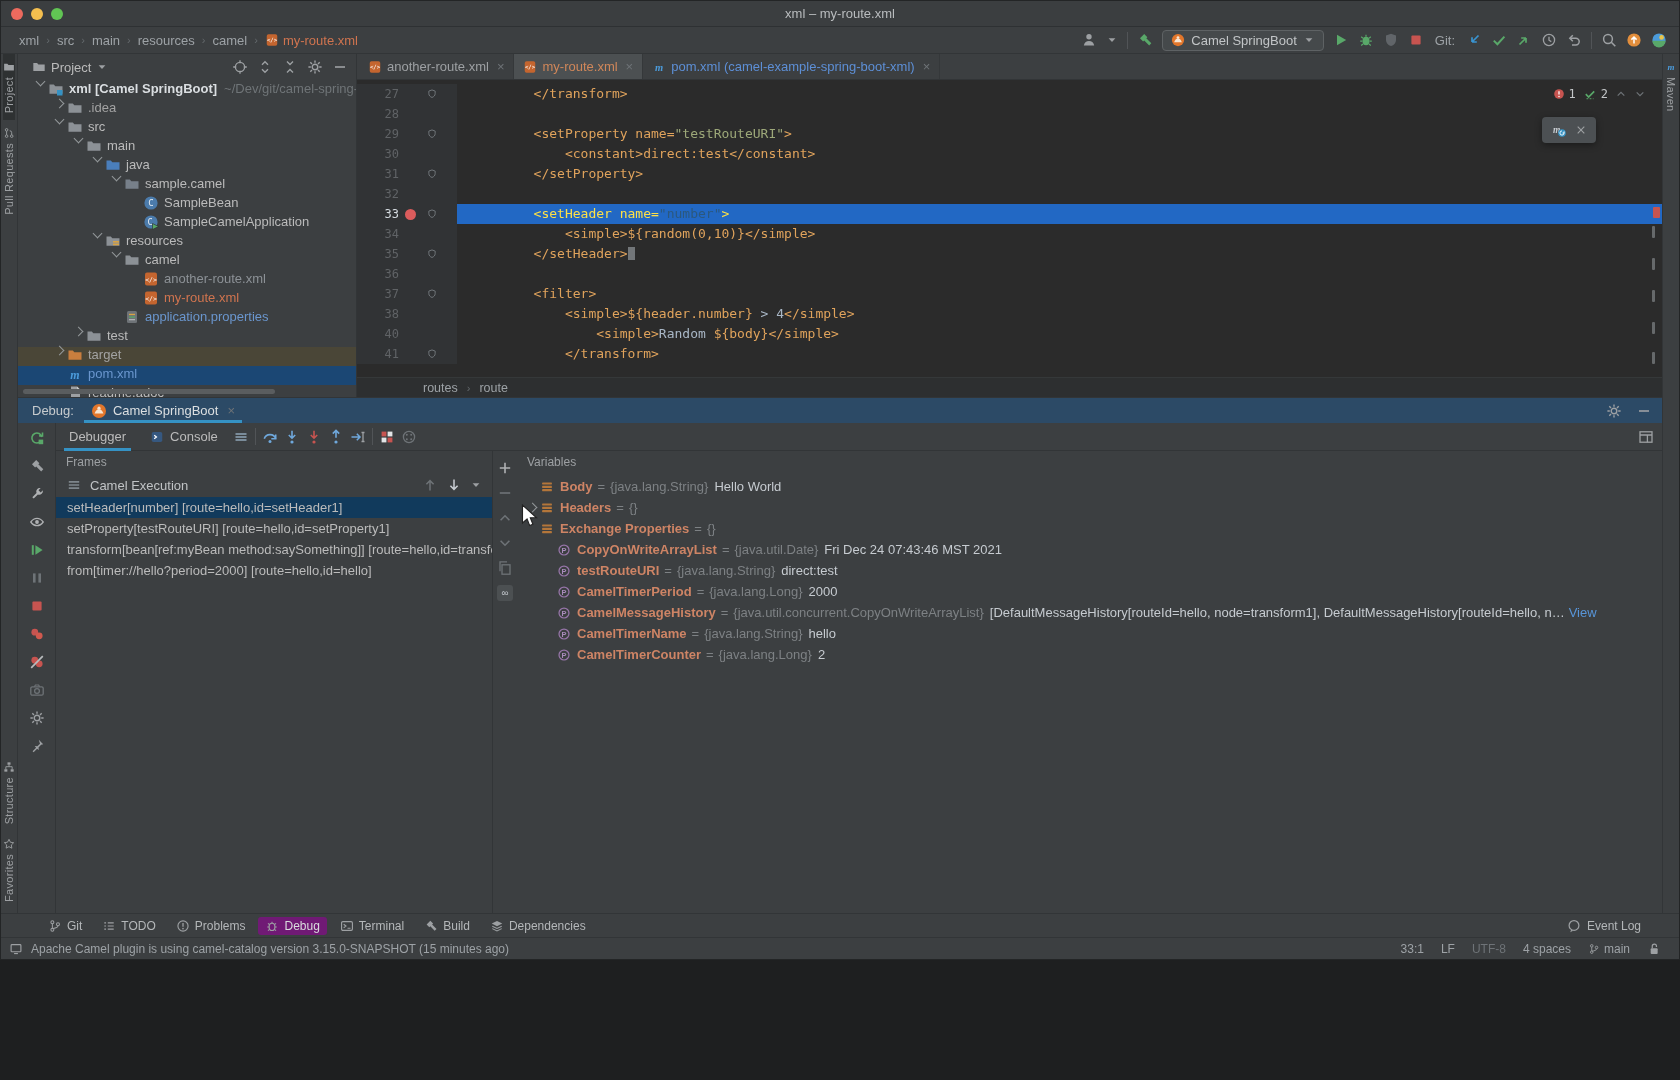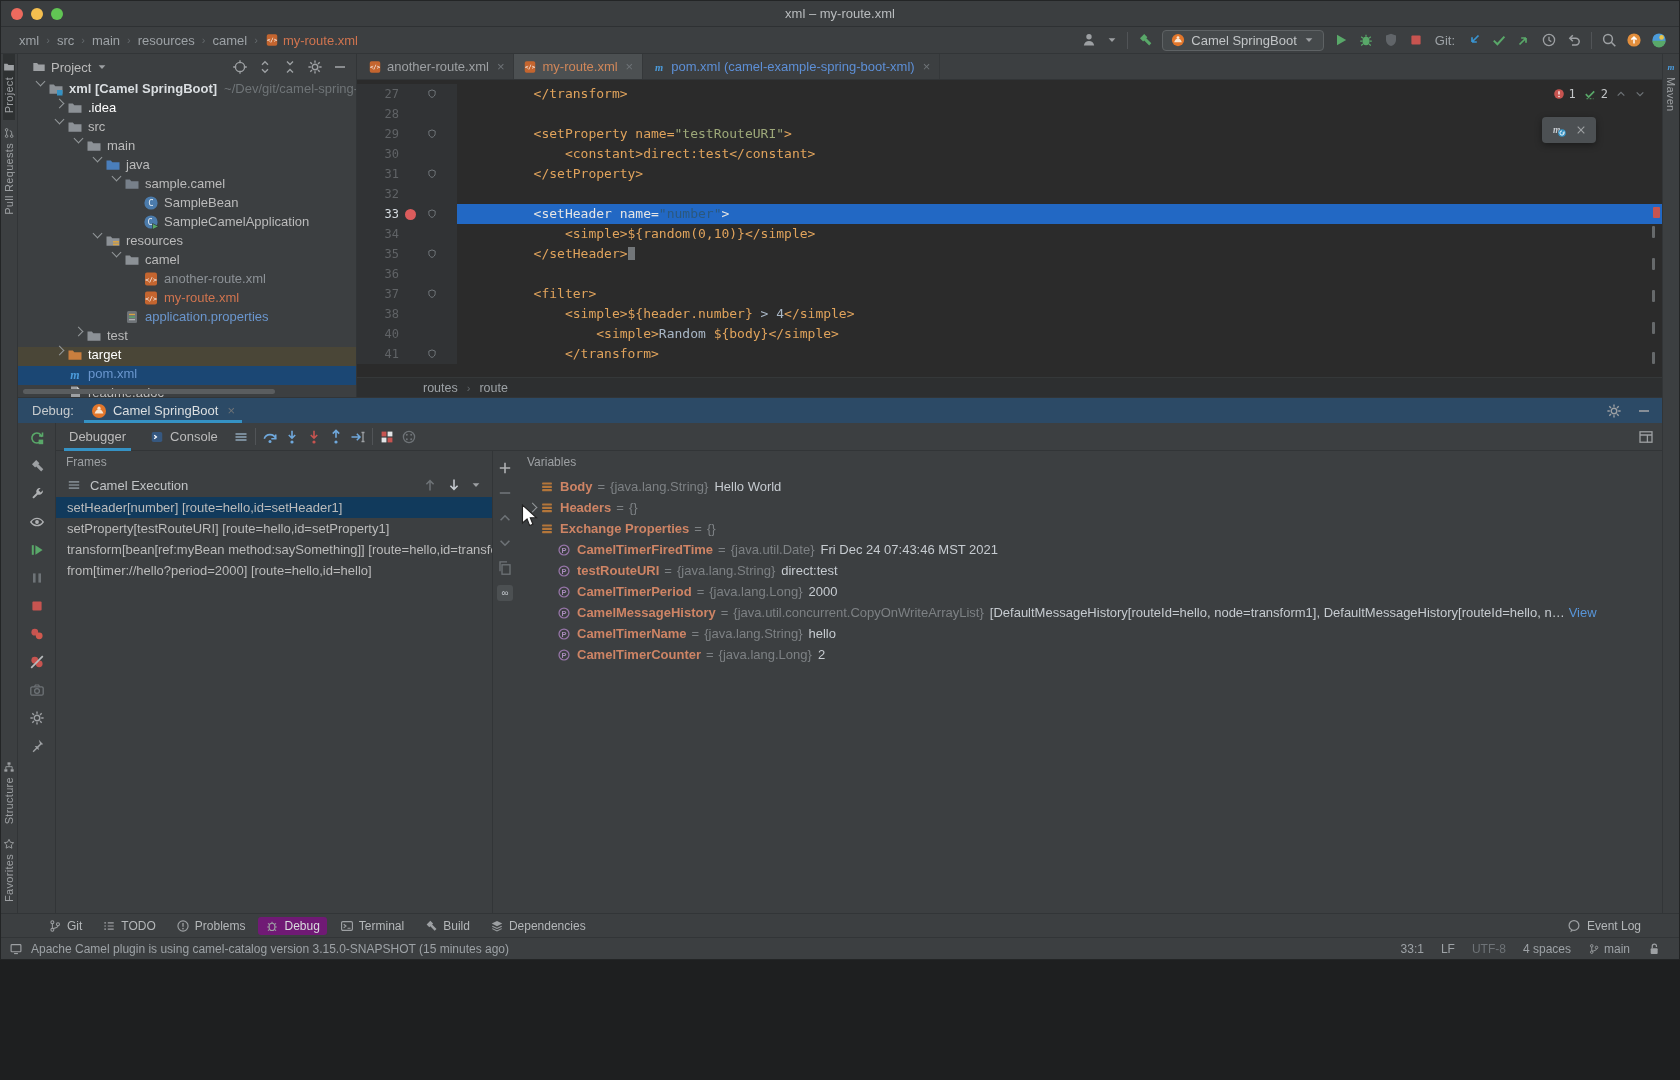--- a/index.html
+++ b/index.html
@@ -37,21 +37,21 @@
 .center{flex:1;display:flex;flex-direction:column;min-width:0}
 .upper{height:343px;display:flex;min-height:0;flex-shrink:0}
 
 .project{width:339px;background:#3C3F41;border-right:1px solid #323537;display:flex;flex-direction:column;position:relative;flex-shrink:0}
 .proj-head{height:26px;display:flex;align-items:center;padding:0 8px 0 14px;font-size:13px;color:#BBB;gap:5px;flex-shrink:0}
 .ph-icons{margin-left:auto;display:flex;gap:9px;align-items:center}
 .tree{flex:1;overflow:hidden;font-size:13px;padding-top:1px}
 .trow{height:19px;display:flex;align-items:flex-start;white-space:nowrap}
 .trow .chvz{width:16px;display:flex;justify-content:center;flex-shrink:0}
 .trow .lbl{margin-left:5px;color:#BBB}
-.trow .lbl.olive{color:#ffffff}.trow .lbl.dim{color:#8C9196}.trow .lbl.orange{color:#D0744F}.trow .lbl.blue{color:#6A96CE}
+.trow .lbl.olive{color:#a3a3a3}.trow .lbl.dim{color:#8C9196}.trow .lbl.orange{color:#D0744F}.trow .lbl.blue{color:#6A96CE}
 .trow.root .lbl{color:#DADEE1;font-weight:bold}
 .trow .extra{color:#6F7477;margin-left:7px}
 .trow.selected{background:#1B4774}
 .trow.hover{background:#4A4637}
 .chev{width:7px;height:7px;border:solid #94989B;border-width:0 1.6px 1.6px 0;display:inline-block}
 .chev.open{transform:rotate(45deg);margin-top:-3px}
 .chev.closed{transform:rotate(-45deg)}
 .hscroll{position:absolute;bottom:3px;left:5px;width:252px;height:5px;border-radius:3px;background:#5A5D5F}
 
 .editor{flex:1;display:flex;flex-direction:column;min-width:0;background:#2B2B2B}
@@ -63,21 +63,21 @@
 .code{flex:1;position:relative;font-family:"DejaVu Sans Mono",monospace;font-size:13px;overflow:hidden;padding-top:4px}
 .cl{display:flex;height:20px;line-height:20px}
 .gut{width:100px;background:#313335;display:flex;flex-shrink:0}
 .ln{width:42px;text-align:right;color:#606366;font-size:12px;line-height:20px}
 .bpz{width:22px;display:flex;align-items:center;justify-content:center}
 .bp-dot{width:11px;height:11px;border-radius:50%;background:#DB5C5C}
 .shz{width:22px;display:flex;align-items:center;justify-content:center}
 .ct{flex:1;white-space:pre;color:#A9B7C6;padding-left:14px}
 .tok-t{color:#E0A35C}.tok-s{color:#9DA879}.tok-w{color:#A9B7C6}
 .cl.exec .ct{background:#2268C4}
-.cl.exec .tok-t,.cl.exec .tok-w{color:#e5e5e5}
+.cl.exec .tok-t,.cl.exec .tok-w{color:#fde047}
 .cl.exec .tok-s{color:#2B587E}
 .cl.exec .ln{color:#D5DBE0}
 .caret{display:inline-block;width:7px;height:13px;background:#7F8487;vertical-align:-2px;opacity:.85}
 .inspect{position:absolute;top:7px;right:16px;display:flex;align-items:center;gap:7px;font-size:12px;color:#C4C7C9}
 .inspect .cnt{margin-left:-3px}
 .mavenfloat{position:absolute;top:37px;right:66px;background:#4C5053;border-radius:4px;display:flex;align-items:center;gap:8px;padding:5px 9px;box-shadow:0 2px 7px rgba(0,0,0,.4)}
 .mark{position:absolute;width:3px;height:12px;background:#66696B;border-radius:1px;right:7px}
 .mark.red{width:7px;height:11px;background:#C75450;right:2px}
 .ebc{height:20px;background:#2D2F30;display:flex;align-items:center;gap:9px;padding-left:66px;font-size:12.5px;color:#9DA2A6;border-top:1px solid #353839;flex-shrink:0}
 
@@ -1085,21 +1085,21 @@
                       <span class="veq">=</span>
                       <span class="vval dimv">{}</span>
                     </div>
                     <div class="vrow lvl2">
                       <span class="ic ic14">
                         <svg viewBox="0 0 16 16" xmlns="http://www.w3.org/2000/svg">
                           <circle cx="8" cy="8" r="5.7" fill="none" stroke="#9876AA" stroke-width="1.4"></circle>
                           <text x="8" y="11" font-size="8.5" text-anchor="middle" fill="#A98BBB" font-weight="bold">P</text>
                         </svg>
                       </span>
-                      <span class="vname">CamelTimerFiredTime</span>
+                      <span class="vname">CopyOnWriteArrayList</span>
                       <span class="veq">=</span>
                       <span class="vtype">{java.util.Date}</span>
                       <span class="vval">Fri Dec 24 07:43:46 MST 2021</span>
                     </div>
                     <div class="vrow lvl2">
                       <span class="ic ic14">
                         <svg viewBox="0 0 16 16" xmlns="http://www.w3.org/2000/svg">
                           <circle cx="8" cy="8" r="5.7" fill="none" stroke="#9876AA" stroke-width="1.4"></circle>
                           <text x="8" y="11" font-size="8.5" text-anchor="middle" fill="#A98BBB" font-weight="bold">P</text>
                         </svg>

